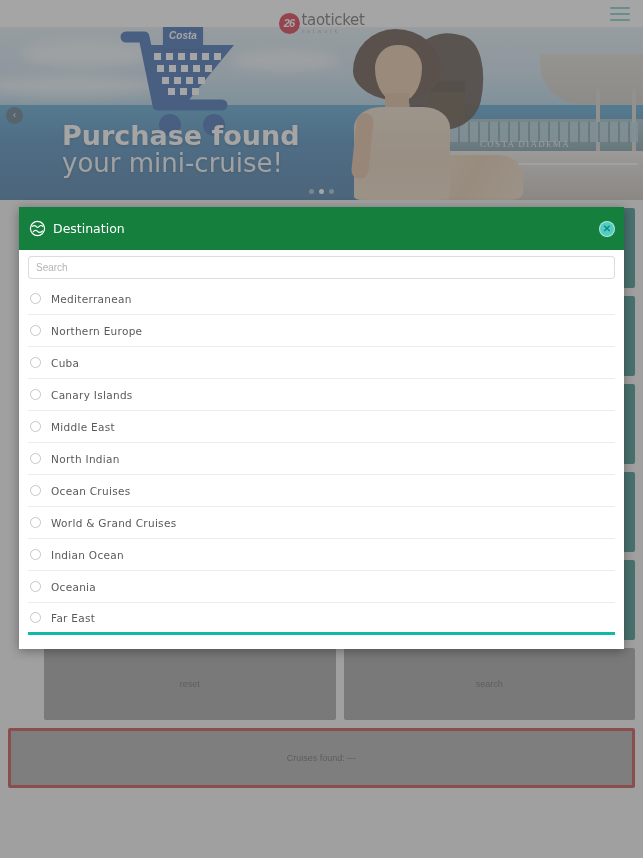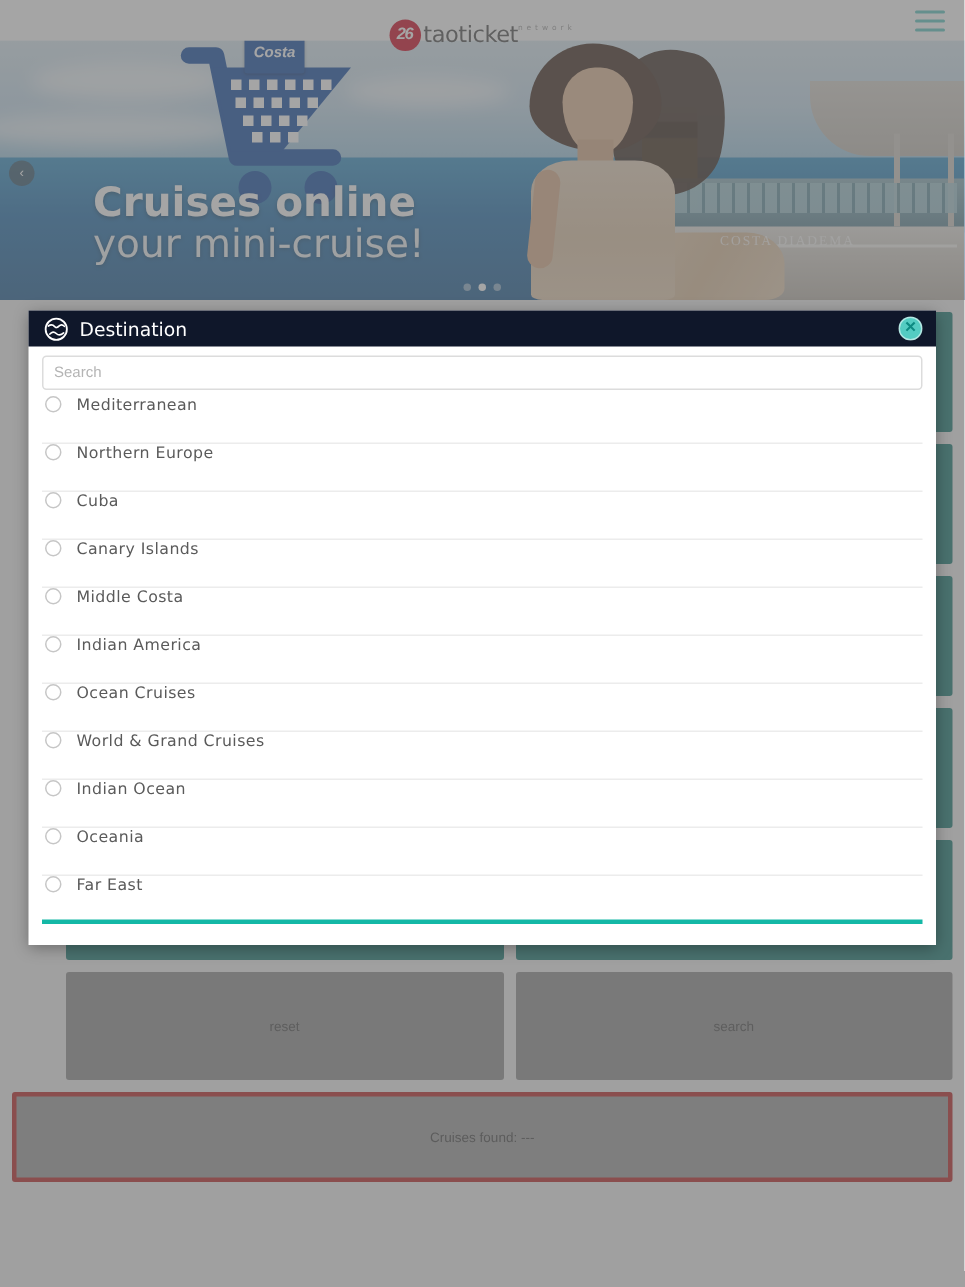--- a/index.html
+++ b/index.html
@@ -44,21 +44,21 @@
     display: flex;
     align-items: center;
     justify-content: center;
     color: #fff;
     font-size: 11px;
     font-weight: bold;
     font-style: italic;
     letter-spacing: -1px;
     line-height: 1;
   }
-  .logo-text { display: flex; flex-direction: row; line-height: 1; }
+  .logo-text { display: flex; flex-direction: column; line-height: 1; }
   .logo-main {
     font-size: 15px;
     color: #4a4a4a;
     letter-spacing: -0.3px;
     font-family: "DejaVu Sans", sans-serif;
   }
   .logo-sub {
     font-size: 5px;
     color: #9b9b9b;
     letter-spacing: 2.6px;
@@ -230,21 +230,20 @@
     z-index: 3;
   }
   .ship-name {
     position: absolute;
     left: 480px; top: 112px;
     font-size: 9px;
     letter-spacing: 1.3px;
     color: rgba(255,255,255,.8);
     z-index: 4;
     font-family: "Liberation Serif", serif;
-    margin-top: 16px;
   }
   .ship-body {
     position: absolute;
     left: 390px; top: 124px;
     width: 253px; height: 49px;
     background: linear-gradient(to bottom, #e6e3dd 0%, #d3cec6 40%, #b9b2a8 100%);
     z-index: 2;
   }
   .ship-rail {
     position: absolute;
@@ -356,22 +355,22 @@
     position: absolute;
     left: 19px;
     top: 207px;
     width: 605px;
     background: #ffffff;
     z-index: 30;
     box-shadow: 0 2px 10px rgba(0,0,0,.35);
   }
   .modal-head {
     position: relative;
-    height: 24px;
-    background: #0f172a;
+    height: 43px;
+    background: #15803d;
     display: flex;
     align-items: center;
     padding: 0 10px;
   }
   .globe {
     width: 17px; height: 17px;
     flex: none;
     margin-right: 7px;
   }
   .modal-title {
@@ -404,20 +403,21 @@
     font-size: 10px;
     color: #555;
     outline: none;
     font-family: "Liberation Sans", sans-serif;
     background: #fff;
   }
   .search-input::placeholder { color: #b4b4b4; }
   .opt-list { margin-top: 4px; }
   .opt {
     display: flex;
+    align-items: center;
     height: 32px;
     border-bottom: 1px solid #ececec;
     cursor: pointer;
   }
   .opt:last-child { border-bottom: 3px solid #14b8a6; }
   .radio {
     width: 11px; height: 11px;
     border-radius: 50%;
     border: 1px solid #c6c6c6;
     margin: 0 10px 0 2px;
@@ -501,21 +501,21 @@
       <div class="person-hair2"></div>
       <div class="person-hair"></div>
       <div class="person-face"></div>
       <div class="person-neck"></div>
       <div class="person-skirt"></div>
       <div class="person-dress"></div>
       <div class="person-arm"></div>
     </div>
 
     <div class="hero-title">
-      <div class="hero-line1">Cruises online</div>
+      <div class="hero-line1">Purchase found</div>
       <div class="hero-line2">your mini-cruise!</div>
     </div>
 
     <div class="hero-arrow">‹</div>
 
     <div class="hero-dots">
       <i></i>
       <i class="on"></i>
       <i></i>
     </div>
@@ -575,25 +575,25 @@
         <div class="opt">
           <span class="radio"></span>
           <span class="opt-label">Cuba</span>
         </div>
         <div class="opt">
           <span class="radio"></span>
           <span class="opt-label">Canary Islands</span>
         </div>
         <div class="opt">
           <span class="radio"></span>
-          <span class="opt-label">Middle Costa</span>
-        </div>
-        <div class="opt">
-          <span class="radio"></span>
-          <span class="opt-label">Indian America</span>
+          <span class="opt-label">Middle East</span>
+        </div>
+        <div class="opt">
+          <span class="radio"></span>
+          <span class="opt-label">North Indian</span>
         </div>
         <div class="opt">
           <span class="radio"></span>
           <span class="opt-label">Ocean Cruises</span>
         </div>
         <div class="opt">
           <span class="radio"></span>
           <span class="opt-label">World &amp; Grand Cruises</span>
         </div>
         <div class="opt">

